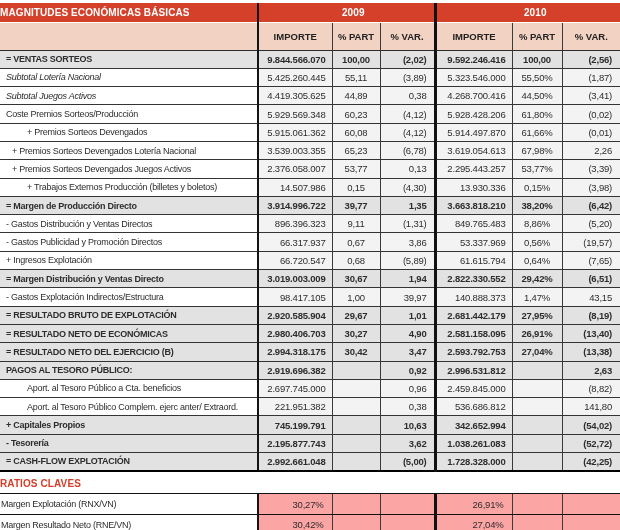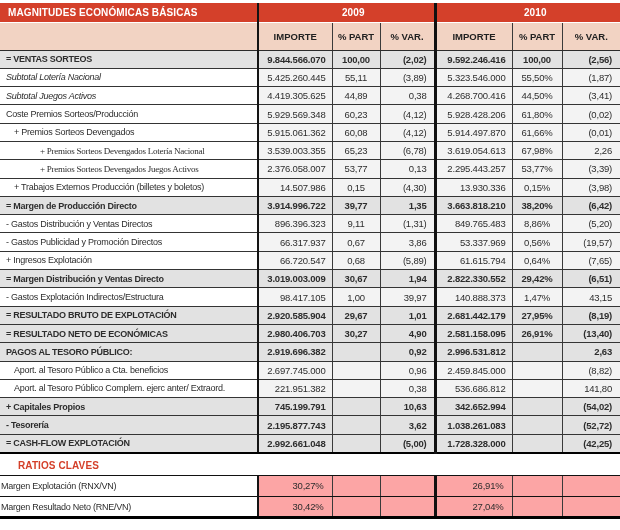--- a/index.html
+++ b/index.html
@@ -16,21 +16,21 @@
   
   .yearrow th {
     background: var(--red, #d4402a);
     color: #fff;
     height: 19px;
     font-size: 10px;
     font-weight: 700;
     border-bottom: 1px solid #fff;
     letter-spacing: 0.1px;
   }
-  .title-cell { text-align: left; padding-left: 8px; }
+  .title-cell { text-align: left; padding-left: 0; }
   .year-cell { text-align: center; padding-left: 14px; }
 
   .colrow th {
     background: var(--peach, #f2d3c3);
     color: #222;
     height: 28px;
     font-size: 9.5px;
     font-weight: 700;
     text-align: center;
     border-bottom: 1px solid #2b2b2b;
@@ -57,31 +57,31 @@
     font-size: 9px;
     letter-spacing: -0.25px;
   }
   td.num { background: var(--cell, #f3f3f3); text-align: right; padding-right: 6px; letter-spacing: -0.2px; }
   td.c1, td.c4 { text-align: center; padding-right: 0; }
   td.c2 { padding-right: 7px; }
   td.c5 { padding-right: 8px; }
 
   tr.total td { background: var(--gray_row, #e2e2e2); font-weight: 700; }
   tr.italic td.lbl { font-style: italic; }
-  td.ind1 { padding-left: 14px; }
-  td.ind2 { padding-left: 40px; font-family: Liberation Serif, serif; }
+  td.ind1 { padding-left: 27px; }
+  td.ind2 { padding-left: 12px; }
 
   .main tbody tr:last-child td { border-bottom: 2px solid #000; }
 
   
   .ratios-heading {
     color: var(--red, #d4402a);
     font-weight: 700;
     font-size: 10px;
-    padding: 6px 0 4px 18px;
+    padding: 6px 0 4px 0;
     border-bottom: 1px solid #111;
     letter-spacing: 0.1px;
   }
   .ratios-table td {
     height: 21px;
     font-size: 9.5px;
     border-bottom: 1px solid #111;
     background: #fff;
     white-space: nowrap;
   }
@@ -257,20 +257,29 @@
           <td class="num c5">(8,19)</td>
         </tr>
         <tr class="total">
           <td class="lbl">= RESULTADO NETO DE ECONÓMICAS</td>
           <td class="num c0">2.980.406.703</td>
           <td class="num c1">30,27</td>
           <td class="num c2">4,90</td>
           <td class="num c3">2.581.158.095</td>
           <td class="num c4">26,91%</td>
           <td class="num c5">(13,40)</td>
+        </tr>
+        <tr class="total">
+          <td class="lbl">= RESULTADO NETO DEL EJERCICIO (B)</td>
+          <td class="num c0">2.994.318.175</td>
+          <td class="num c1">30,42</td>
+          <td class="num c2">3,47</td>
+          <td class="num c3">2.593.792.753</td>
+          <td class="num c4">27,04%</td>
+          <td class="num c5">(13,38)</td>
         </tr>
         <tr class="total">
           <td class="lbl">PAGOS AL TESORO PÚBLICO:</td>
           <td class="num c0">2.919.696.382</td>
           <td class="num c1"></td>
           <td class="num c2">0,92</td>
           <td class="num c3">2.996.531.812</td>
           <td class="num c4"></td>
           <td class="num c5">2,63</td>
         </tr>

